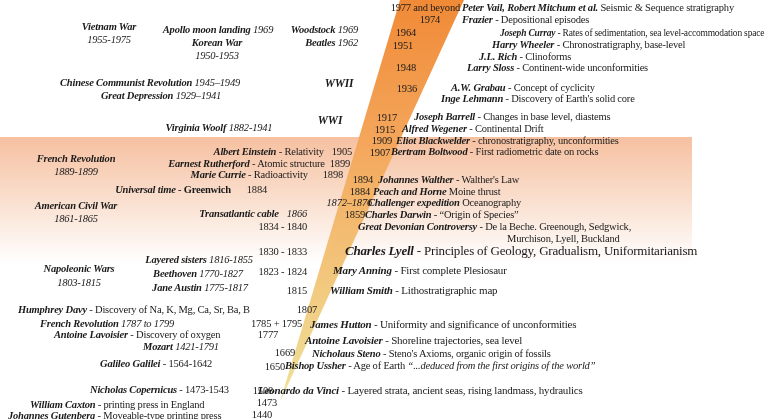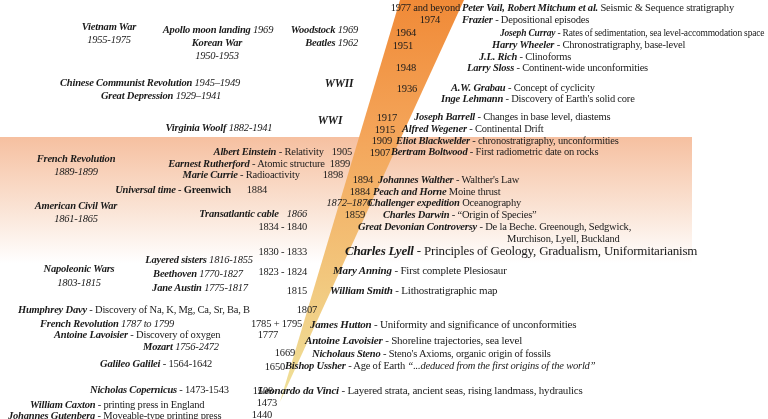--- a/index.html
+++ b/index.html
@@ -47,34 +47,34 @@
       <div class="row r" style="right: 410px; top: 37px;"><span class="b i">Beatles </span><span class="i">1962</span></div>
       <div class="row c" style="left: 150px; top: 77px;"><span class="b i">Chinese Communist Revolution </span><span class="i">1945–1949</span></div>
       <div class="row c" style="left: 161px; top: 90px;"><span class="b i">Great Depression </span><span class="i">1929–1941</span></div>
       <div class="row c" style="left: 339px; top: 77px; font-size: 11.5px;"><span class="b i">WWII</span></div>
       <div class="row c" style="left: 219px; top: 122px;"><span class="b i">Virginia Woolf </span><span class="i">1882-1941</span></div>
       <div class="row c" style="left: 330px; top: 114px; font-size: 11.5px;"><span class="b i">WWI</span></div>
       <div class="row c" style="left: 76px; top: 153px;"><span class="b i">French Revolution</span></div>
       <div class="row c" style="left: 76px; top: 166px;"><span class="i">1889-1899</span></div>
       <div class="row r" style="right: 416px; top: 146px;"><span class="b i">Albert Einstein</span><span> - Relativity</span><span style="margin-left: 8px;">1905</span></div>
       <div class="row r" style="right: 418px; top: 158px;"><span class="b i">Earnest Rutherford</span><span> - Atomic structure</span><span style="margin-left: 5px;">1899</span></div>
-      <div class="row r" style="right: 425px; top: 169px;"><span class="b i">Marie Currie</span><span> - Radioactivity</span><span style="margin-left: 23px;">1898</span></div>
+      <div class="row r" style="right: 425px; top: 169px;"><span class="b i">Marie Currie</span><span> - Radioactivity</span><span style="margin-left: 15px;">1898</span></div>
       <div class="row r" style="right: 501px; top: 184px;"><span class="b i">Universal time</span><span class="b"> - Greenwich</span><span style="margin-left: 16px;">1884</span></div>
       <div class="row c" style="left: 76px; top: 200px;"><span class="b i">American Civil War</span></div>
       <div class="row c" style="left: 76px; top: 213px;"><span class="i">1861-1865</span></div>
       <div class="row r" style="right: 461px; top: 208px;"><span class="b i">Transatlantic cable</span><span class="i" style="margin-left: 8px;">1866</span></div>
       <div class="row c" style="left: 199px; top: 254px;"><span class="b i">Layered sisters </span><span class="i">1816-1855</span></div>
       <div class="row c" style="left: 198px; top: 268px;"><span class="b i">Beethoven </span><span class="i">1770-1827</span></div>
       <div class="row c" style="left: 79px; top: 263px;"><span class="b i">Napoleonic Wars</span></div>
       <div class="row c" style="left: 79px; top: 277px;"><span class="i">1803-1815</span></div>
       <div class="row c" style="left: 200px; top: 282px;"><span class="b i">Jane Austin </span><span class="i">1775-1817</span></div>
       <div class="row l" style="left: 18px; top: 304px;"><span class="b i">Humphrey Davy</span><span> - Discovery of Na, K, Mg, Ca, Sr, Ba, B</span></div>
       <div class="row l" style="left: 40px; top: 318px;"><span class="b i">French Revolution </span><span class="i">1787 to 1799</span></div>
       <div class="row l" style="left: 54px; top: 329px;"><span class="b i">Antoine Lavoisier</span><span> - Discovery of oxygen</span></div>
-      <div class="row l" style="left: 143px; top: 341px;"><span class="b i">Mozart </span><span class="i">1756-2472</span></div>
+      <div class="row l" style="left: 143px; top: 341px;"><span class="b i">Mozart </span><span class="i">1421-1791</span></div>
       <div class="row l" style="left: 100px; top: 358px;"><span class="b i">Galileo Galilei</span><span> - 1564-1642</span></div>
       <div class="row l" style="left: 90px; top: 384px;"><span class="b i">Nicholas Copernicus</span><span> - 1473-1543</span></div>
       <div class="row l" style="left: 30px; top: 399px;"><span class="b i">William Caxton</span><span> - printing press in England</span></div>
       <div class="row l" style="left: 8px; top: 410px;"><span class="b i">Johannes Gutenberg</span><span> - Moveable-type printing press</span></div>
       <div class="row r" style="right: 451px; top: 304px;"><span>1807</span></div>
       <div class="row r" style="right: 466px; top: 318px;"><span>1785 + 1795</span></div>
       <div class="row r" style="right: 490px; top: 329px;"><span>1777</span></div>
       <div class="row r" style="right: 473px; top: 347px;"><span>1669</span></div>
       <div class="row r" style="right: 483px; top: 361px;"><span>1650</span></div>
       <div class="row r" style="right: 495px; top: 385px;"><span>1508</span></div>
@@ -106,21 +106,21 @@
       <div class="row l" style="left: 467px; top: 62px;"><span class="b i">Larry Sloss</span><span> - Continent-wide unconformities</span></div>
       <div class="row l" style="left: 451px; top: 82px;"><span class="b i">A.W. Grabau</span><span> - Concept of cyclicity</span></div>
       <div class="row l" style="left: 441px; top: 93px;"><span class="b i">Inge Lehmann</span><span> - Discovery of Earth's solid core</span></div>
       <div class="row l" style="left: 414px; top: 111px;"><span class="b i">Joseph Barrell</span><span> - Changes in base level, diastems</span></div>
       <div class="row l" style="left: 402px; top: 123px;"><span class="b i">Alfred Wegener</span><span> - Continental Drift</span></div>
       <div class="row l" style="left: 396px; top: 135px;"><span class="b i">Eliot Blackwelder</span><span> - chronostratigraphy, unconformities</span></div>
       <div class="row l" style="left: 391px; top: 146px;"><span class="b i">Bertram Boltwood</span><span> - First radiometric date on rocks</span></div>
       <div class="row l" style="left: 378px; top: 174px;"><span class="b i">Johannes Walther</span><span> - Walther's Law</span></div>
       <div class="row l" style="left: 373px; top: 186px;"><span class="b i">Peach and Horne</span><span> Moine thrust</span></div>
       <div class="row l" style="left: 368px; top: 197px; text-align: right;"><span class="b i">Challenger expedition</span><span> Oceanography</span></div>
-      <div class="row l" style="left: 365px; top: 209px; padding-left: 18px;"><span class="b i">Charles Darwin</span><span> - “Origin of Species”</span></div>
+      <div class="row l" style="left: 365px; top: 209px;"><span class="b i">Charles Darwin</span><span> - “Origin of Species”</span></div>
       <div class="row l" style="left: 358px; top: 221px;"><span class="b i">Great Devonian Controversy</span><span> - De la Beche. Greenough, Sedgwick,</span></div>
       <div class="row l" style="left: 507px; top: 233px;"><span>Murchison, Lyell, Buckland</span></div>
       <div class="row l" style="left: 345px; top: 244px; font-size: 13px;"><span class="b i">Charles Lyell</span><span> - Principles of Geology, Gradualism, Uniformitarianism</span></div>
       <div class="row l" style="left: 333px; top: 265px; font-size: 11px;"><span class="b i">Mary Anning</span><span> - First complete Plesiosaur</span></div>
       <div class="row l" style="left: 330px; top: 285px; font-size: 11px;"><span class="b i">William Smith</span><span> - Lithostratigraphic map</span></div>
       <div class="row l" style="left: 310px; top: 319px; font-size: 11px;"><span class="b i">James Hutton</span><span> - Uniformity and significance of unconformities</span></div>
       <div class="row l" style="left: 305px; top: 335px; font-size: 11px;"><span class="b i">Antoine Lavoisier</span><span> - Shoreline trajectories, sea level</span></div>
       <div class="row l" style="left: 312px; top: 348px;"><span class="b i">Nicholaus Steno</span><span> - Steno's Axioms, organic origin of fossils</span></div>
       <div class="row l" style="left: 285px; top: 360px;"><span class="b i">Bishop Ussher</span><span> - Age of Earth </span><span class="i">“...deduced from the first origins of the world”</span></div>
       <div class="row l" style="left: 258px; top: 385px; font-size: 11px;"><span class="b i">Leonardo da Vinci</span><span> - Layered strata, ancient seas, rising landmass, hydraulics</span></div>

